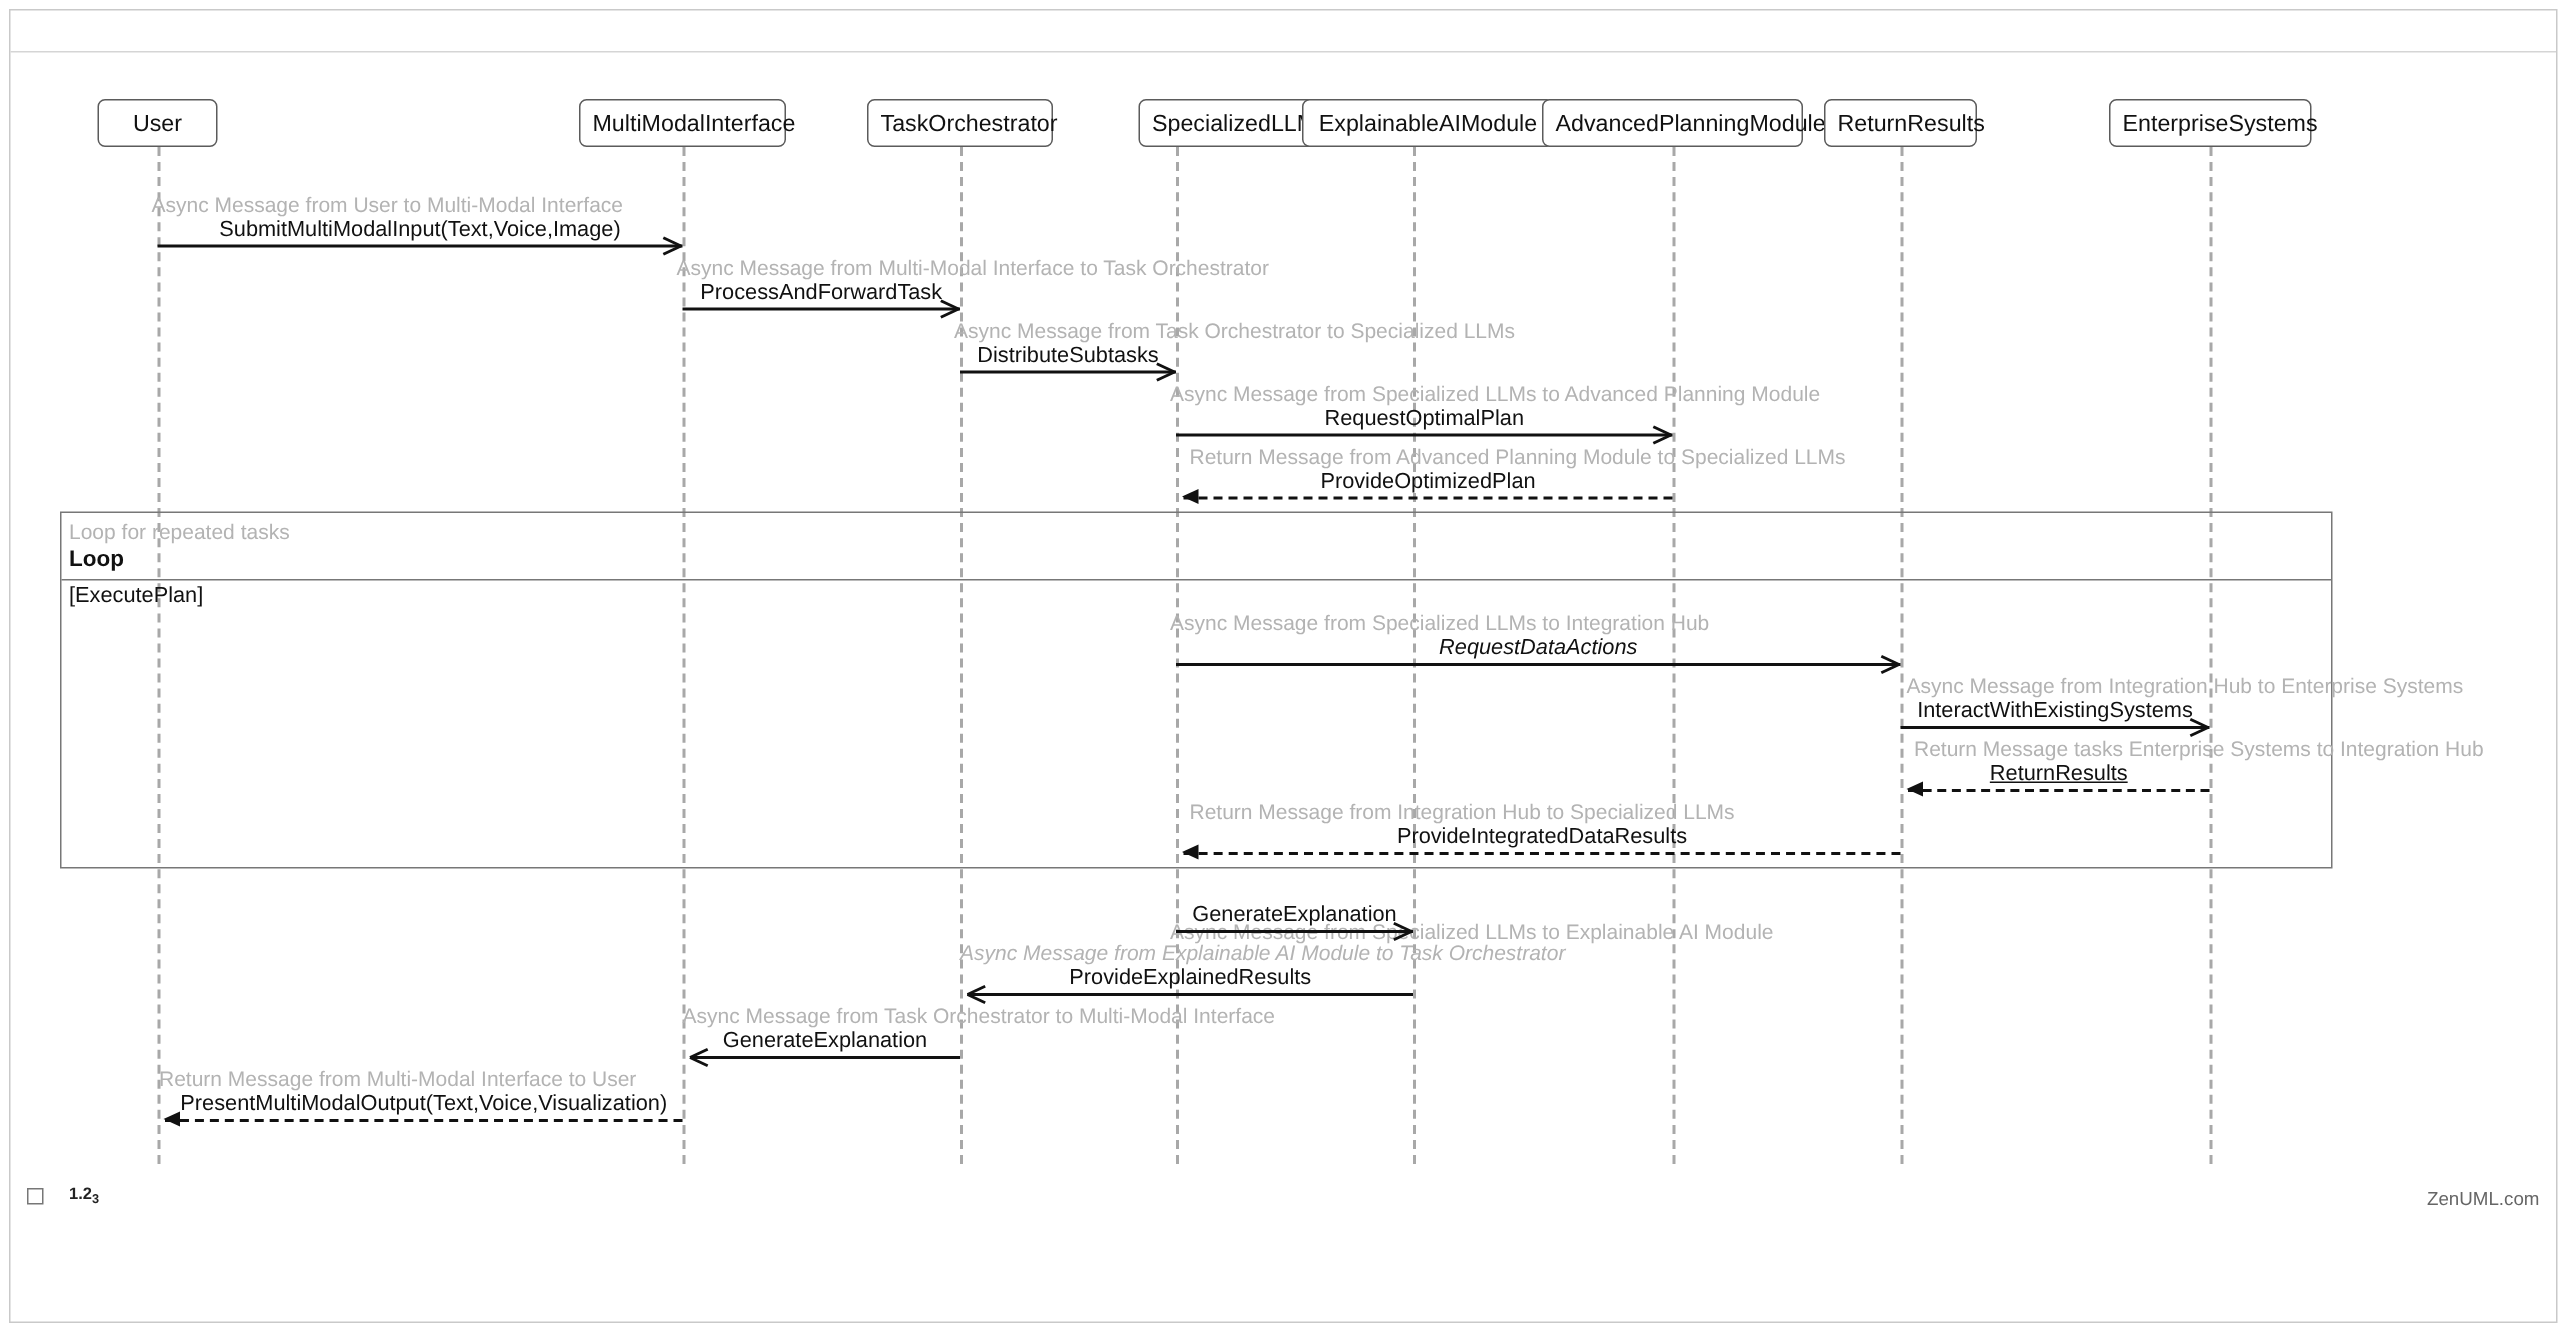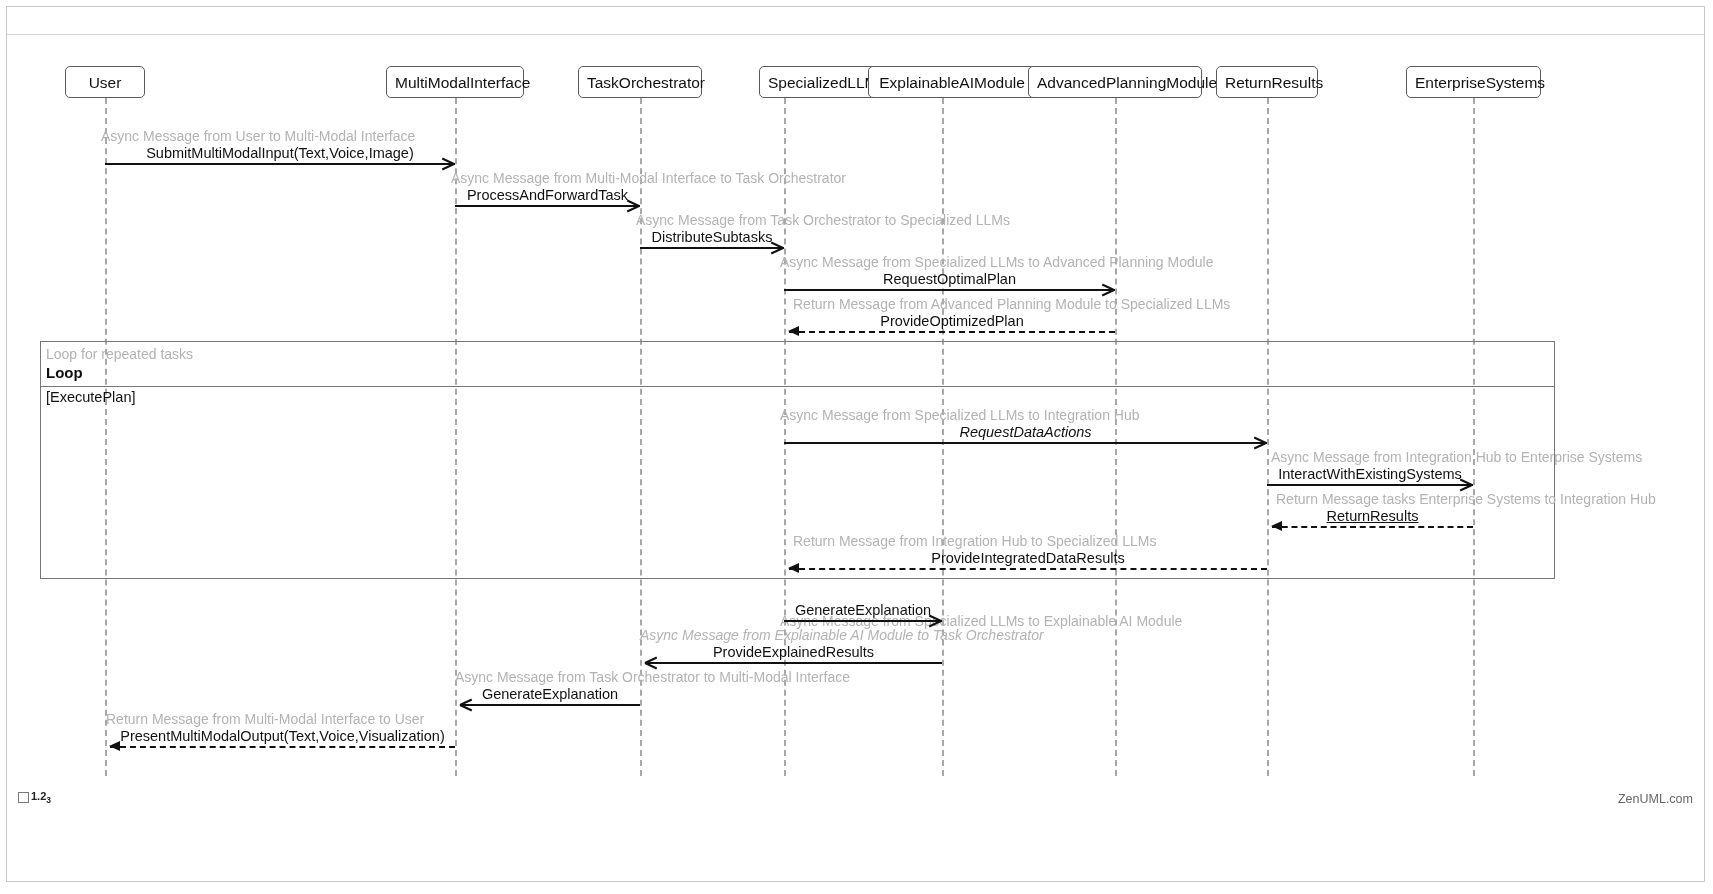--- a/index.html
+++ b/index.html
@@ -114,21 +114,21 @@
     position:absolute;left:0;right:0;top:44px;height:0;
     border-top:1px solid #777;
   }
   .fragment .frag-condition{
     position:absolute;left:5px;top:47px;
     font-size:14.5px;color:#111;white-space:nowrap;
   }
   
   .footer-zoom{
     position:absolute;left:18px;top:790px;
-    display:flex;align-items:center;gap:2px;
+    display:flex;align-items:center;gap:17px;
   }
   .footer-checkbox{
     width:11px;height:11px;border:1px solid #777;background:#fff;
     box-sizing:border-box;display:inline-block;
   }
   .footer-zoom-label{
     font-size:11px;color:#222;font-weight:bold;
   }
   .footer-zoom-label sub{font-size:8.5px;font-weight:bold;}
   .brand{

